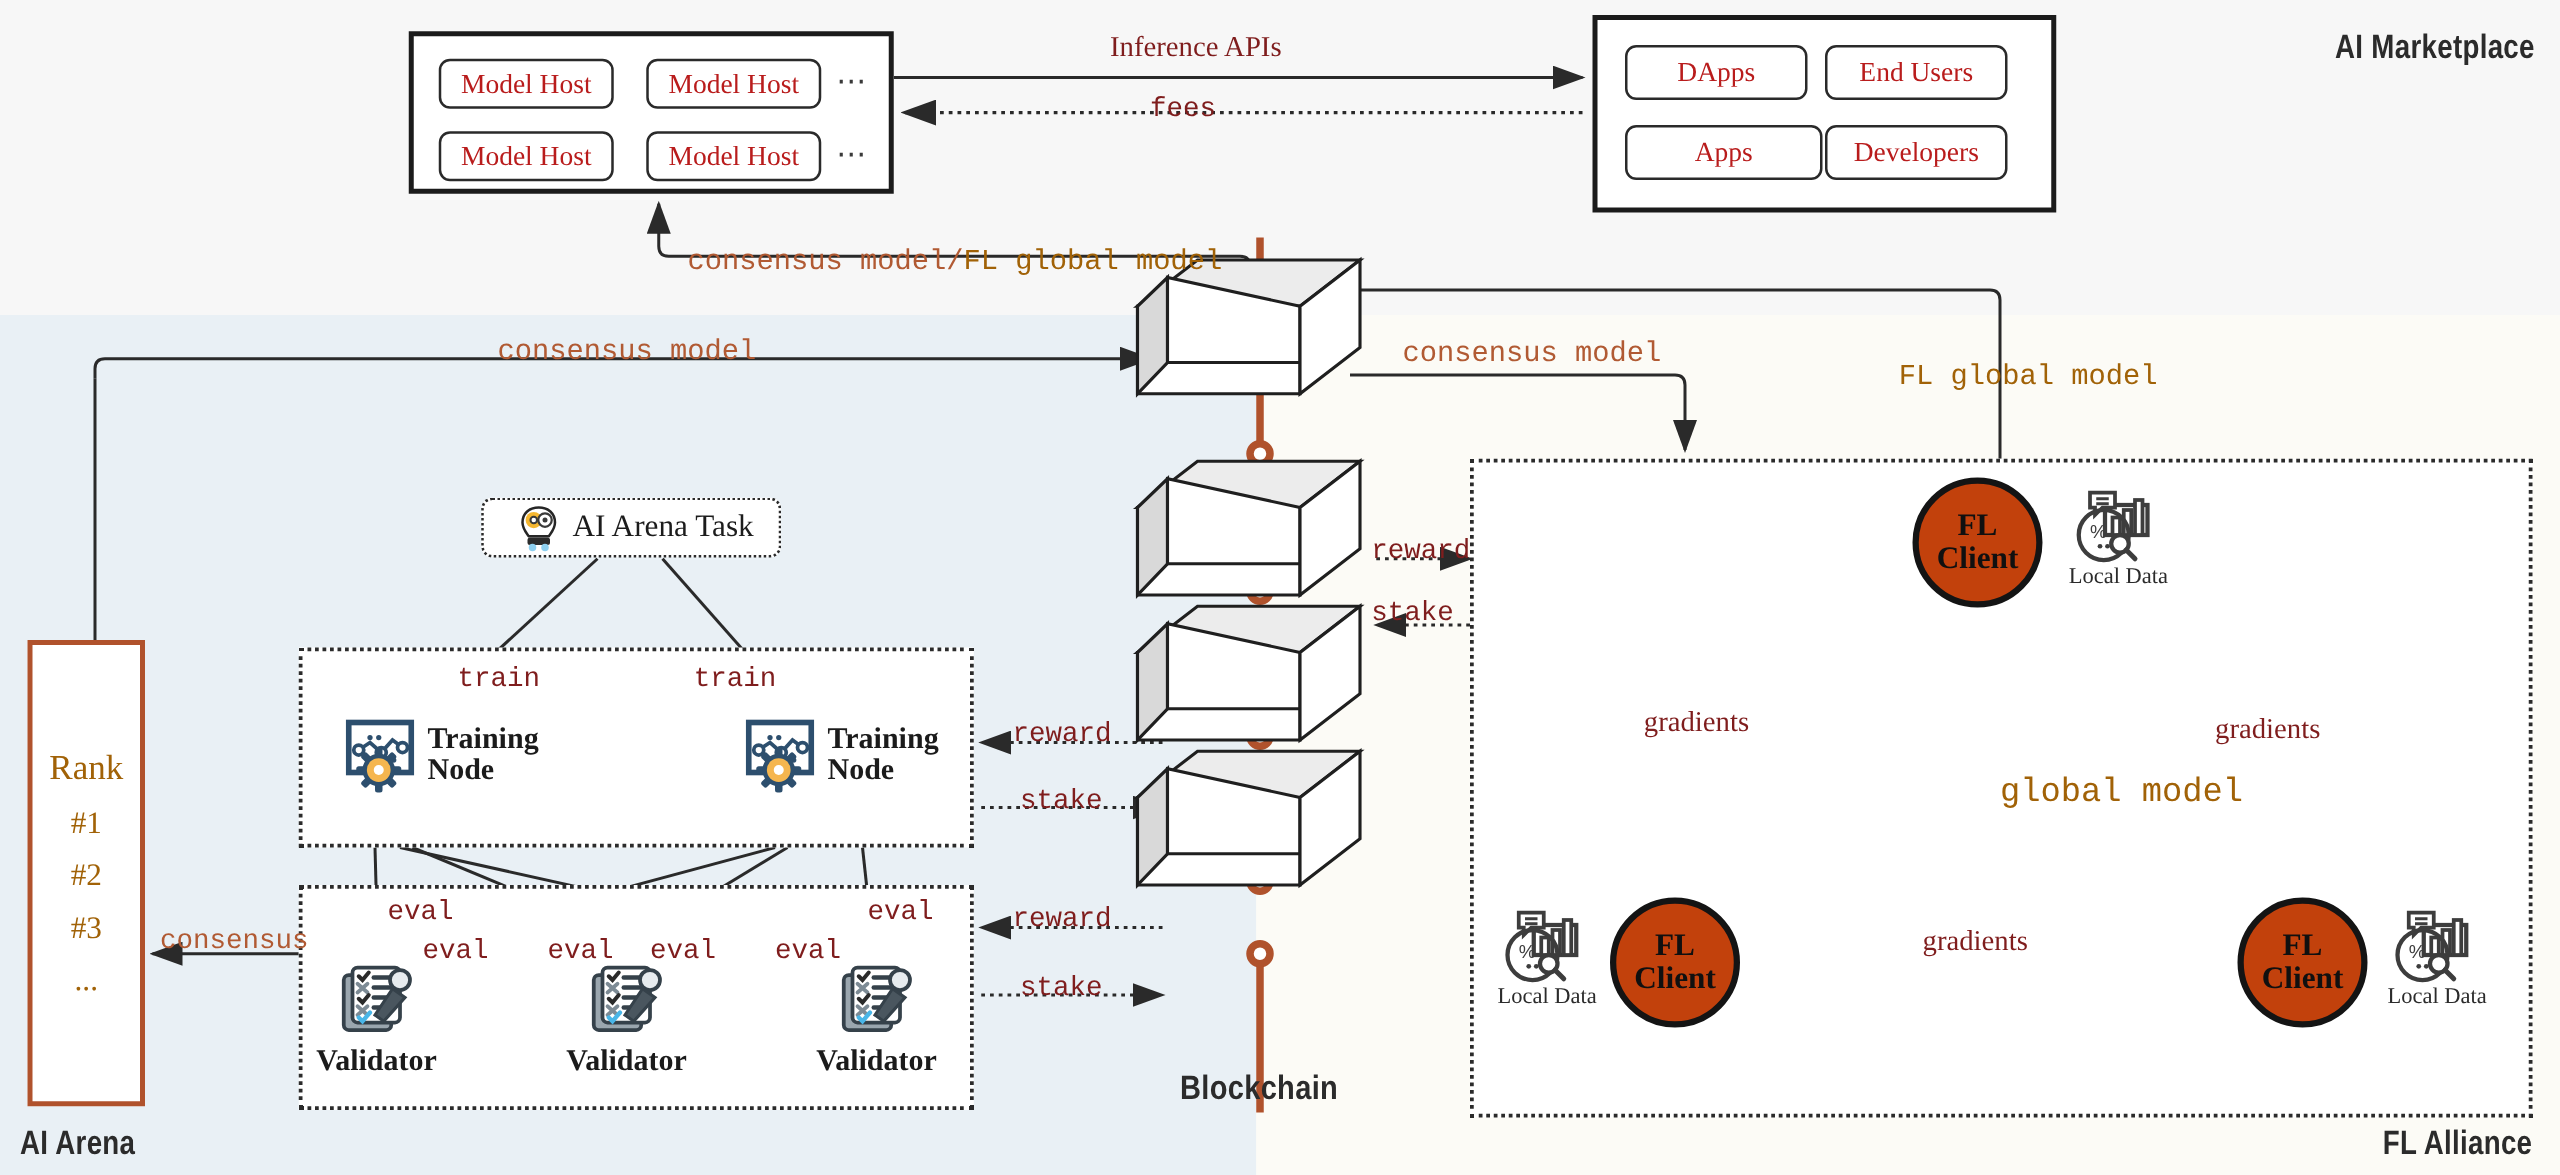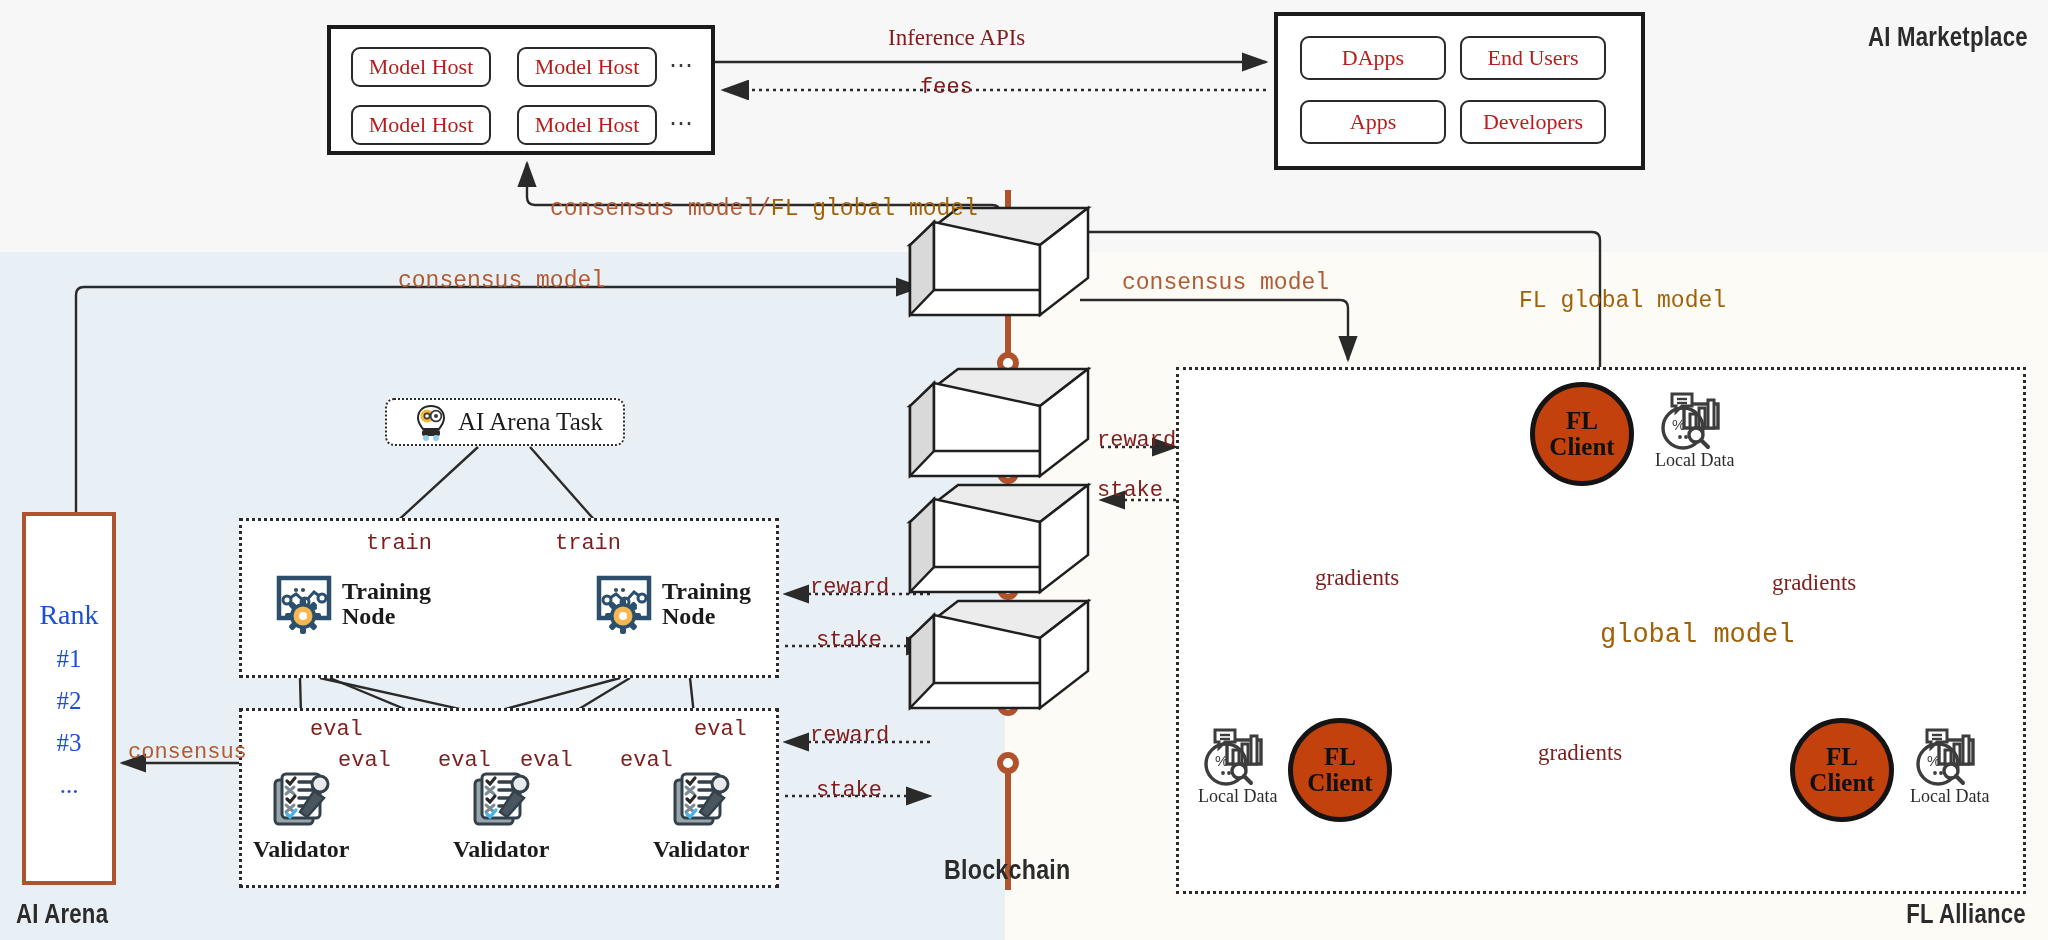--- a/index.html
+++ b/index.html
@@ -60,21 +60,21 @@
   .dotframe{position:absolute;border:3px dotted #2b2b2b;background:transparent;box-sizing:border-box;}
   #train-group{left:239px;top:518px;width:540px;height:160px;background:#fff;}
   #valid-group{left:239px;top:708px;width:540px;height:180px;background:#fff;}
   #fl-group{left:1176px;top:367px;width:850px;height:527px;background:#fff;}
 
   
   #rank-box{
     position:absolute;left:22px;top:512px;width:94px;height:373px;
     background:#fff;border:4px solid #b0522c;box-sizing:border-box;
     display:flex;flex-direction:column;align-items:center;justify-content:center;gap:14px;
-    color:#1d4ed8;
+    color:#a16207;
   }
   #rank-box .rk-title{font-size:28px;}
   #rank-box .rk-row{font-size:25px;}
 
   
   .node{position:absolute;display:flex;align-items:center;gap:6px;}
   .node .nm{font-weight:bold;font-size:24px;line-height:1.05;color:#1b1b1b;}
   .vnode{position:absolute;display:flex;flex-direction:column;align-items:center;gap:2px;}
   .vnode .nm{font-weight:bold;font-size:24px;color:#1b1b1b;}
 
@@ -209,21 +209,21 @@
     <div class="dots" style="left:338px;top:22px;">⋯</div>
 
     <div class="pill" style="left:20px;top:76px;width:140px;height:40px;">Model Host</div>
     <div class="pill" style="left:186px;top:76px;width:140px;height:40px;">Model Host</div>
     <div class="dots" style="left:338px;top:80px;">⋯</div>
   </div>
 
   <div class="hardbox" id="consumers-panel">
     <div class="pill" style="left:22px;top:20px;width:146px;height:44px;">DApps</div>
     <div class="pill" style="left:182px;top:20px;width:146px;height:44px;">End Users</div>
-    <div class="pill" style="left:22px;top:84px;width:146px;height:44px;">Apps</div>
+    <div class="pill" style="left:22px;top:84px;width:158px;height:44px;">Apps</div>
     <div class="pill" style="left:182px;top:84px;width:146px;height:44px;">Developers</div>
   </div>
 
   <div class="edge-label serif dark" style="left:888px;top:25px;font-size:23px;">Inference APIs</div>
   <div class="edge-label mono dark" style="left:920px;top:75px;font-size:22px;">fees</div>
 
   <div class="zone-label" id="label-marketplace">AI Marketplace</div>
   <div class="zone-label" id="label-arena">AI Arena</div>
   <div class="zone-label" id="label-blockchain">Blockchain</div>
   <div class="zone-label" id="label-fl">FL Alliance</div>

